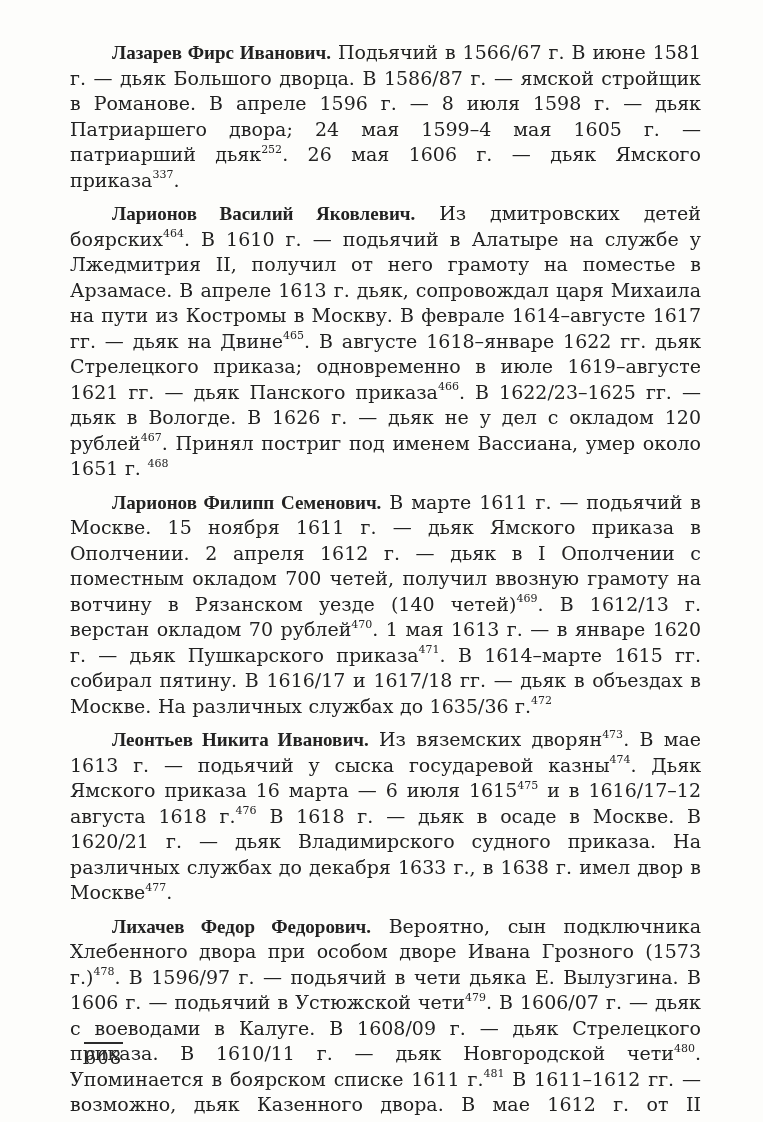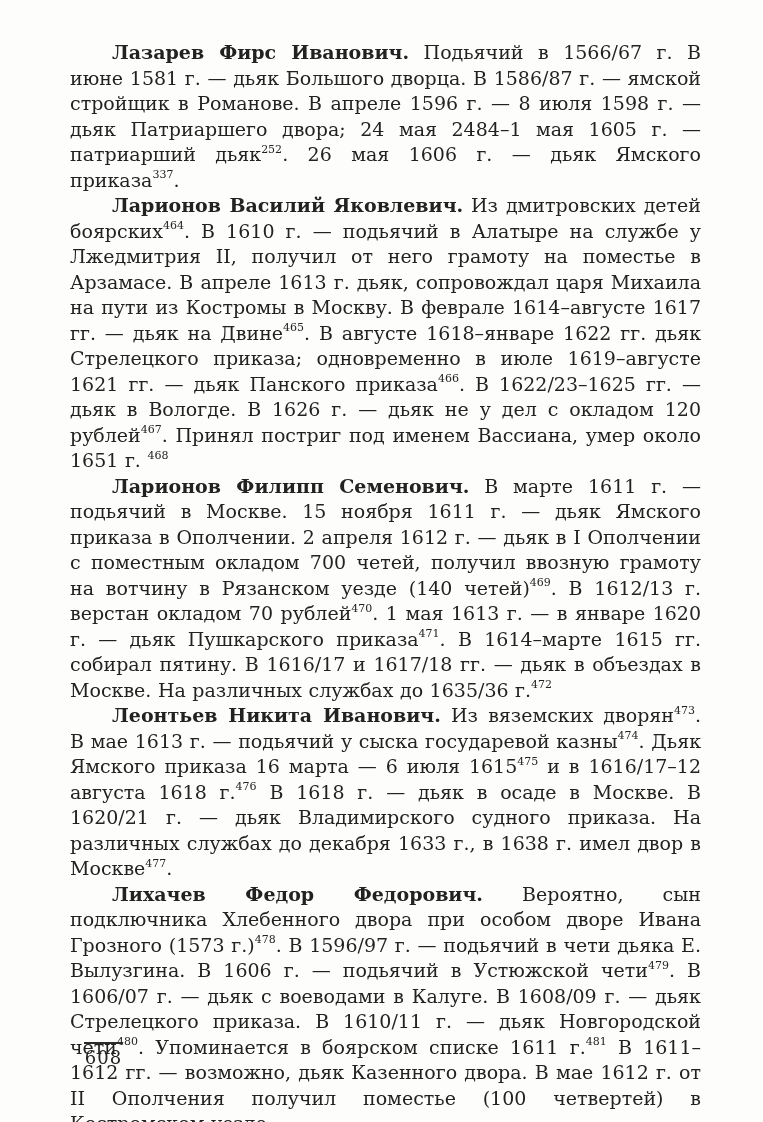--- a/index.html
+++ b/index.html
@@ -26,23 +26,25 @@
   }
   p.entry {
     margin: 0;
     font-size: 19px;
     line-height: 25.5px;
     text-align: justify;
     text-indent: 42px;
     word-spacing: 0.5px;
   }
   p.entry + p.entry {
+    margin-top: 8px;
   }
   p.entry b {
     font-weight: bold;
+    font-family: Liberation Serif, serif;
   }
   p.entry sup {
     font-size: 11px;
     line-height: 0;
     position: relative;
     top: -1px;
     vertical-align: super;
   }
   .page-footer {
     position: absolute;
@@ -61,21 +63,21 @@
     color: #242424;
     letter-spacing: 1px;
     text-align: center;
   }
 </style>
 </head>
 <body>
 
 <main class="page">
   <section class="text-block" id="entries">
-      <p class="entry"><b>Лазарев Фирс Иванович.</b><span> Подьячий в 1566/67 г. В июне 1581 г. — дьяк Большого дворца. В 1586/87 г. — ямской стройщик в Романове. В апреле 1596 г. — 8 июля 1598 г. — дьяк Патриаршего двора; 24 мая 2484–1 мая 1605 г. — патриарший дьяк</span><sup>252</sup><span>. 26 мая 1606 г. — дьяк Ямского приказа</span><sup>337</sup><span>.</span></p>
+      <p class="entry"><b>Лазарев Фирс Иванович.</b><span> Подьячий в 1566/67 г. В июне 1581 г. — дьяк Большого дворца. В 1586/87 г. — ямской стройщик в Романове. В апреле 1596 г. — 8 июля 1598 г. — дьяк Патриаршего двора; 24 мая 1599–4 мая 1605 г. — патриарший дьяк</span><sup>252</sup><span>. 26 мая 1606 г. — дьяк Ямского приказа</span><sup>337</sup><span>.</span></p>
       <p class="entry"><b>Ларионов Василий Яковлевич.</b><span> Из дмитровских детей боярских</span><sup>464</sup><span>. В 1610 г. — подьячий в Алатыре на службе у Лжедмитрия II, получил от него грамоту на поместье в Арзамасе. В апреле 1613 г. дьяк, сопровождал царя Михаила на пути из Костромы в Москву. В феврале 1614–августе 1617 гг. — дьяк на Двине</span><sup>465</sup><span>. В августе 1618–январе 1622 гг. дьяк Стрелецкого приказа; одновременно в июле 1619–августе 1621 гг. — дьяк Панского приказа</span><sup>466</sup><span>. В 1622/23–1625 гг. — дьяк в Вологде. В 1626 г. — дьяк не у дел с окладом 120 рублей</span><sup>467</sup><span>. Принял постриг под именем Вассиана, умер около 1651 г. </span><sup>468</sup></p>
       <p class="entry"><b>Ларионов Филипп Семенович.</b><span> В марте 1611 г. — подьячий в Москве. 15 ноября 1611 г. — дьяк Ямского приказа в Ополчении. 2 апреля 1612 г. — дьяк в I Ополчении с поместным окладом 700 четей, получил ввозную грамоту на вотчину в Рязанском уезде (140 четей)</span><sup>469</sup><span>. В 1612/13 г. верстан окладом 70 рублей</span><sup>470</sup><span>. 1 мая 1613 г. — в январе 1620 г. — дьяк Пушкарского приказа</span><sup>471</sup><span>. В 1614–марте 1615 гг. собирал пятину. В 1616/17 и 1617/18 гг. — дьяк в объездах в Москве. На различных службах до 1635/36 г.</span><sup>472</sup></p>
       <p class="entry"><b>Леонтьев Никита Иванович.</b><span> Из вяземских дворян</span><sup>473</sup><span>. В мае 1613 г. — подьячий у сыска государевой казны</span><sup>474</sup><span>. Дьяк Ямского приказа 16 марта — 6 июля 1615</span><sup>475</sup><span> и в 1616/17–12 августа 1618 г.</span><sup>476</sup><span> В 1618 г. — дьяк в осаде в Москве. В 1620/21 г. — дьяк Владимирского судного приказа. На различных службах до декабря 1633 г., в 1638 г. имел двор в Москве</span><sup>477</sup><span>.</span></p>
       <p class="entry"><b>Лихачев Федор Федорович.</b><span> Вероятно, сын подключника Хлебенного двора при особом дворе Ивана Грозного (1573 г.)</span><sup>478</sup><span>. В 1596/97 г. — подьячий в чети дьяка Е. Вылузгина. В 1606 г. — подьячий в Устюжской чети</span><sup>479</sup><span>. В 1606/07 г. — дьяк с воеводами в Калуге. В 1608/09 г. — дьяк Стрелецкого приказа. В 1610/11 г. — дьяк Новгородской чети</span><sup>480</sup><span>. Упоминается в боярском списке 1611 г.</span><sup>481</sup><span> В 1611–1612 гг. — возможно, дьяк Казенного двора. В мае 1612 г. от II Ополчения получил поместье (100 четвертей) в Костромском уезде</span></p>
     </section>
   <footer class="page-footer">
     <div class="footer-rule"></div>
     <div class="page-number">608</div>
   </footer>
 </main>

